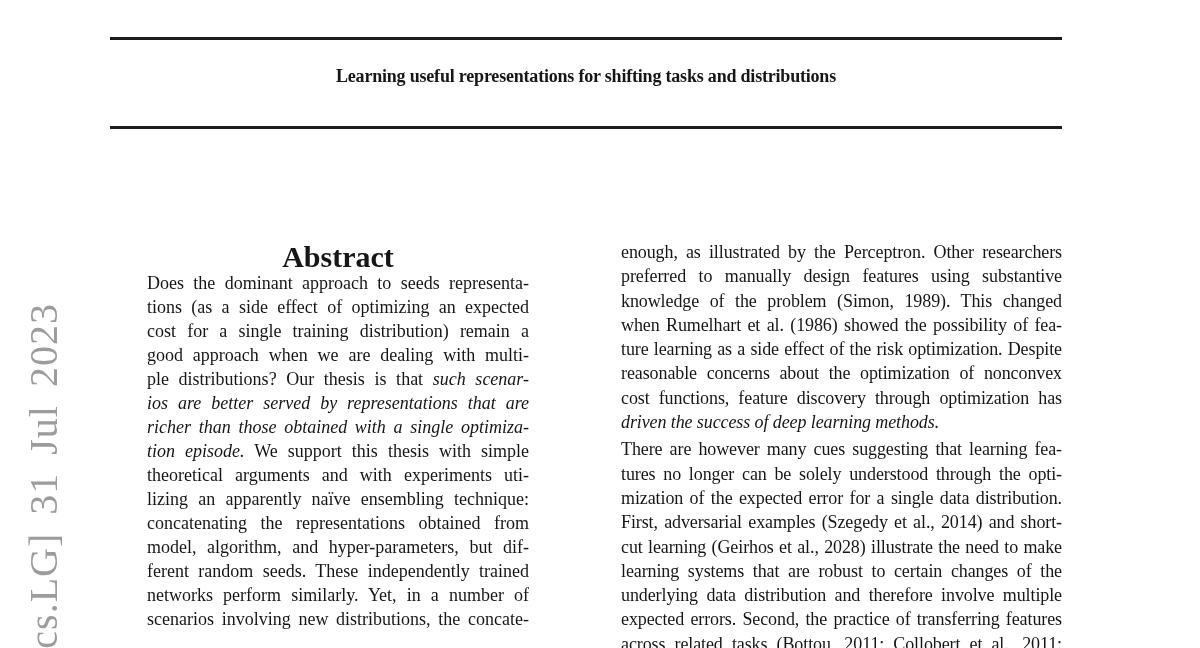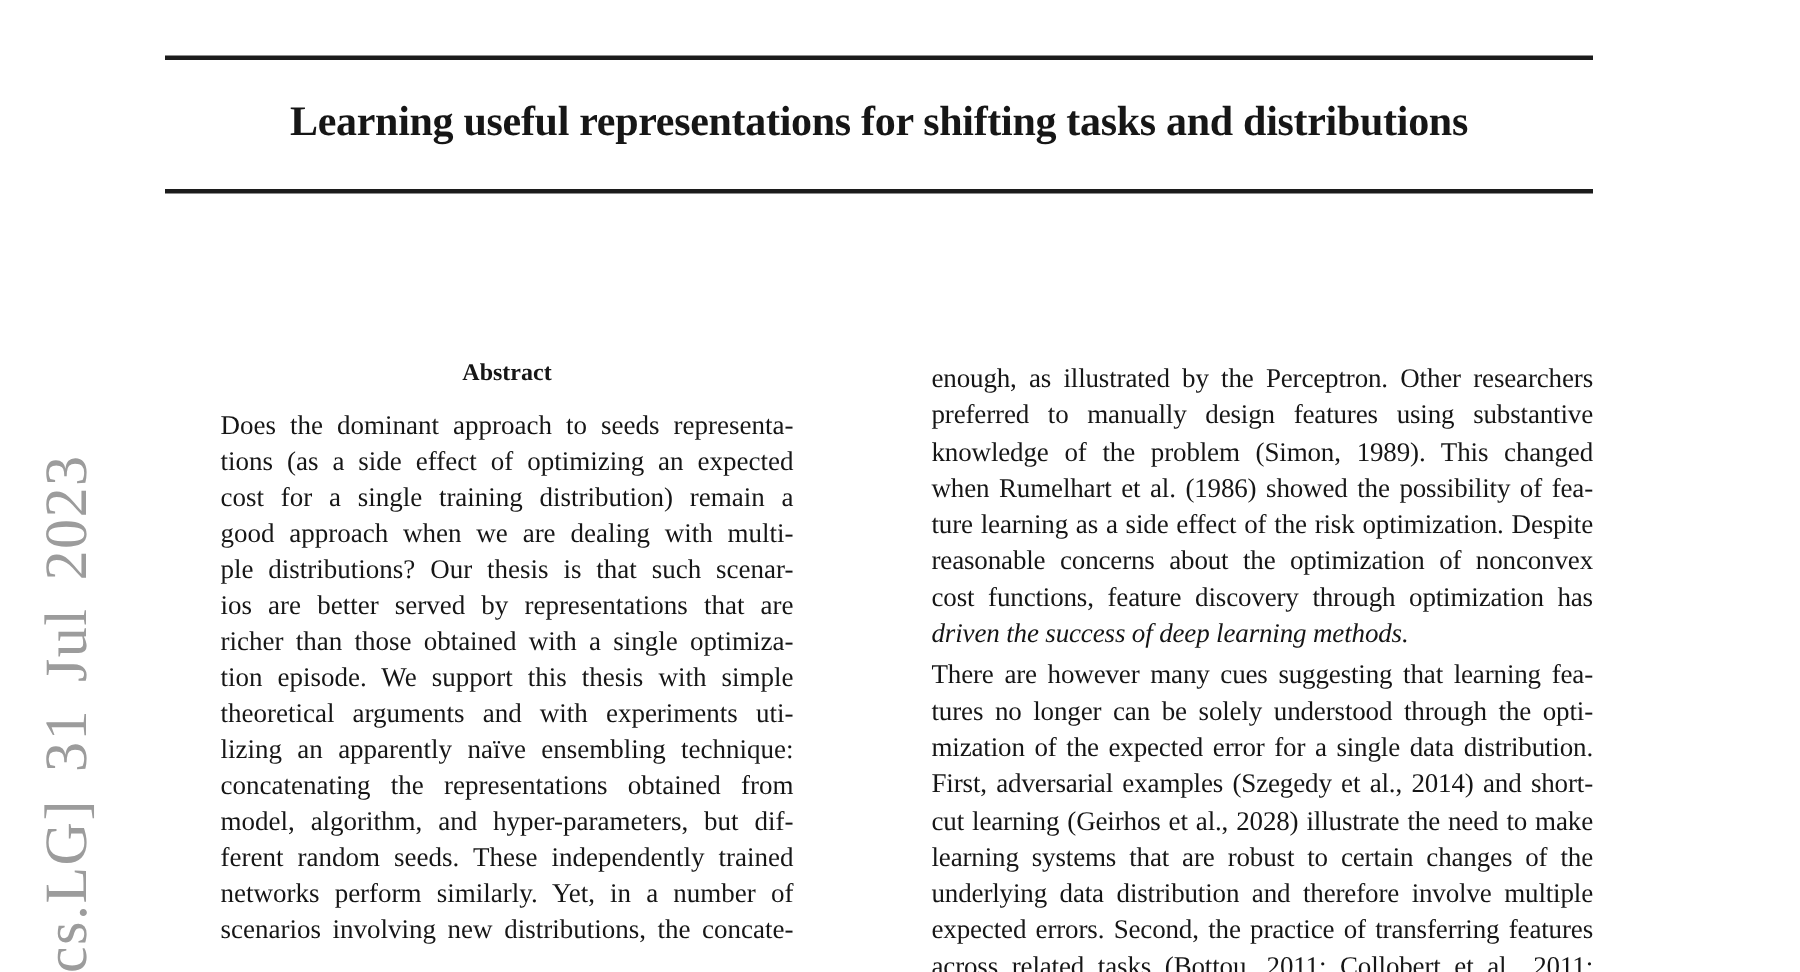--- a/index.html
+++ b/index.html
@@ -13,48 +13,48 @@
   }
   .rule{
     position:absolute;left:110px;width:952px;height:2.6px;
     background:var(--rule,#1c1c1c);
   }
   #rule-top{top:37px;}
   #rule-bottom{top:126px;}
   .title{
     position:absolute;left:110px;top:66px;width:952px;
     margin:0;text-align:center;
-    font-size:28px;font-weight:bold;letter-spacing:-0.2px;
+    font-size:18px;font-weight:bold;letter-spacing:-0.2px;
   }
   .authors{
     position:absolute;left:10px;top:169px;width:1180px;
     text-align:center;font-size:19.5px;font-weight:bold;
   }
   .author{margin:0 9px;}
   .authors sup{font-size:12px;font-weight:bold;margin-left:3px;letter-spacing:1.5px;}
   .abs-head{
     position:absolute;left:147px;top:240px;width:382px;
-    text-align:center;font-size:16px;font-weight:bold;
+    text-align:center;font-size:30px;font-weight:bold;
   }
   .col{position:absolute;}
   .col-left{
     left:147px;top:271px;width:382px;
     font-size:18px;line-height:24px;
   }
   .col-right{
     left:621px;top:240px;width:441px;
     font-size:18px;line-height:24.3px;letter-spacing:-0.1px;
   }
   .tline{
     text-align:justify;
     text-align-last:justify;
     -moz-text-align-last:justify;
   }
   .tline-end{text-align-last:left;font-style:italic;-moz-text-align-last:left;}
-  .it{}
+  .it{font-style:italic;}
   .para-gap{margin-top:3px;}
   .watermark{
     position:absolute;left:20px;top:663px;
     transform:rotate(-90deg);
     transform-origin:0 0;
     white-space:nowrap;
     font-size:40px;
     color:var(--watermark,#9c9c9c);
     letter-spacing:1px;word-spacing:7px;
   }

